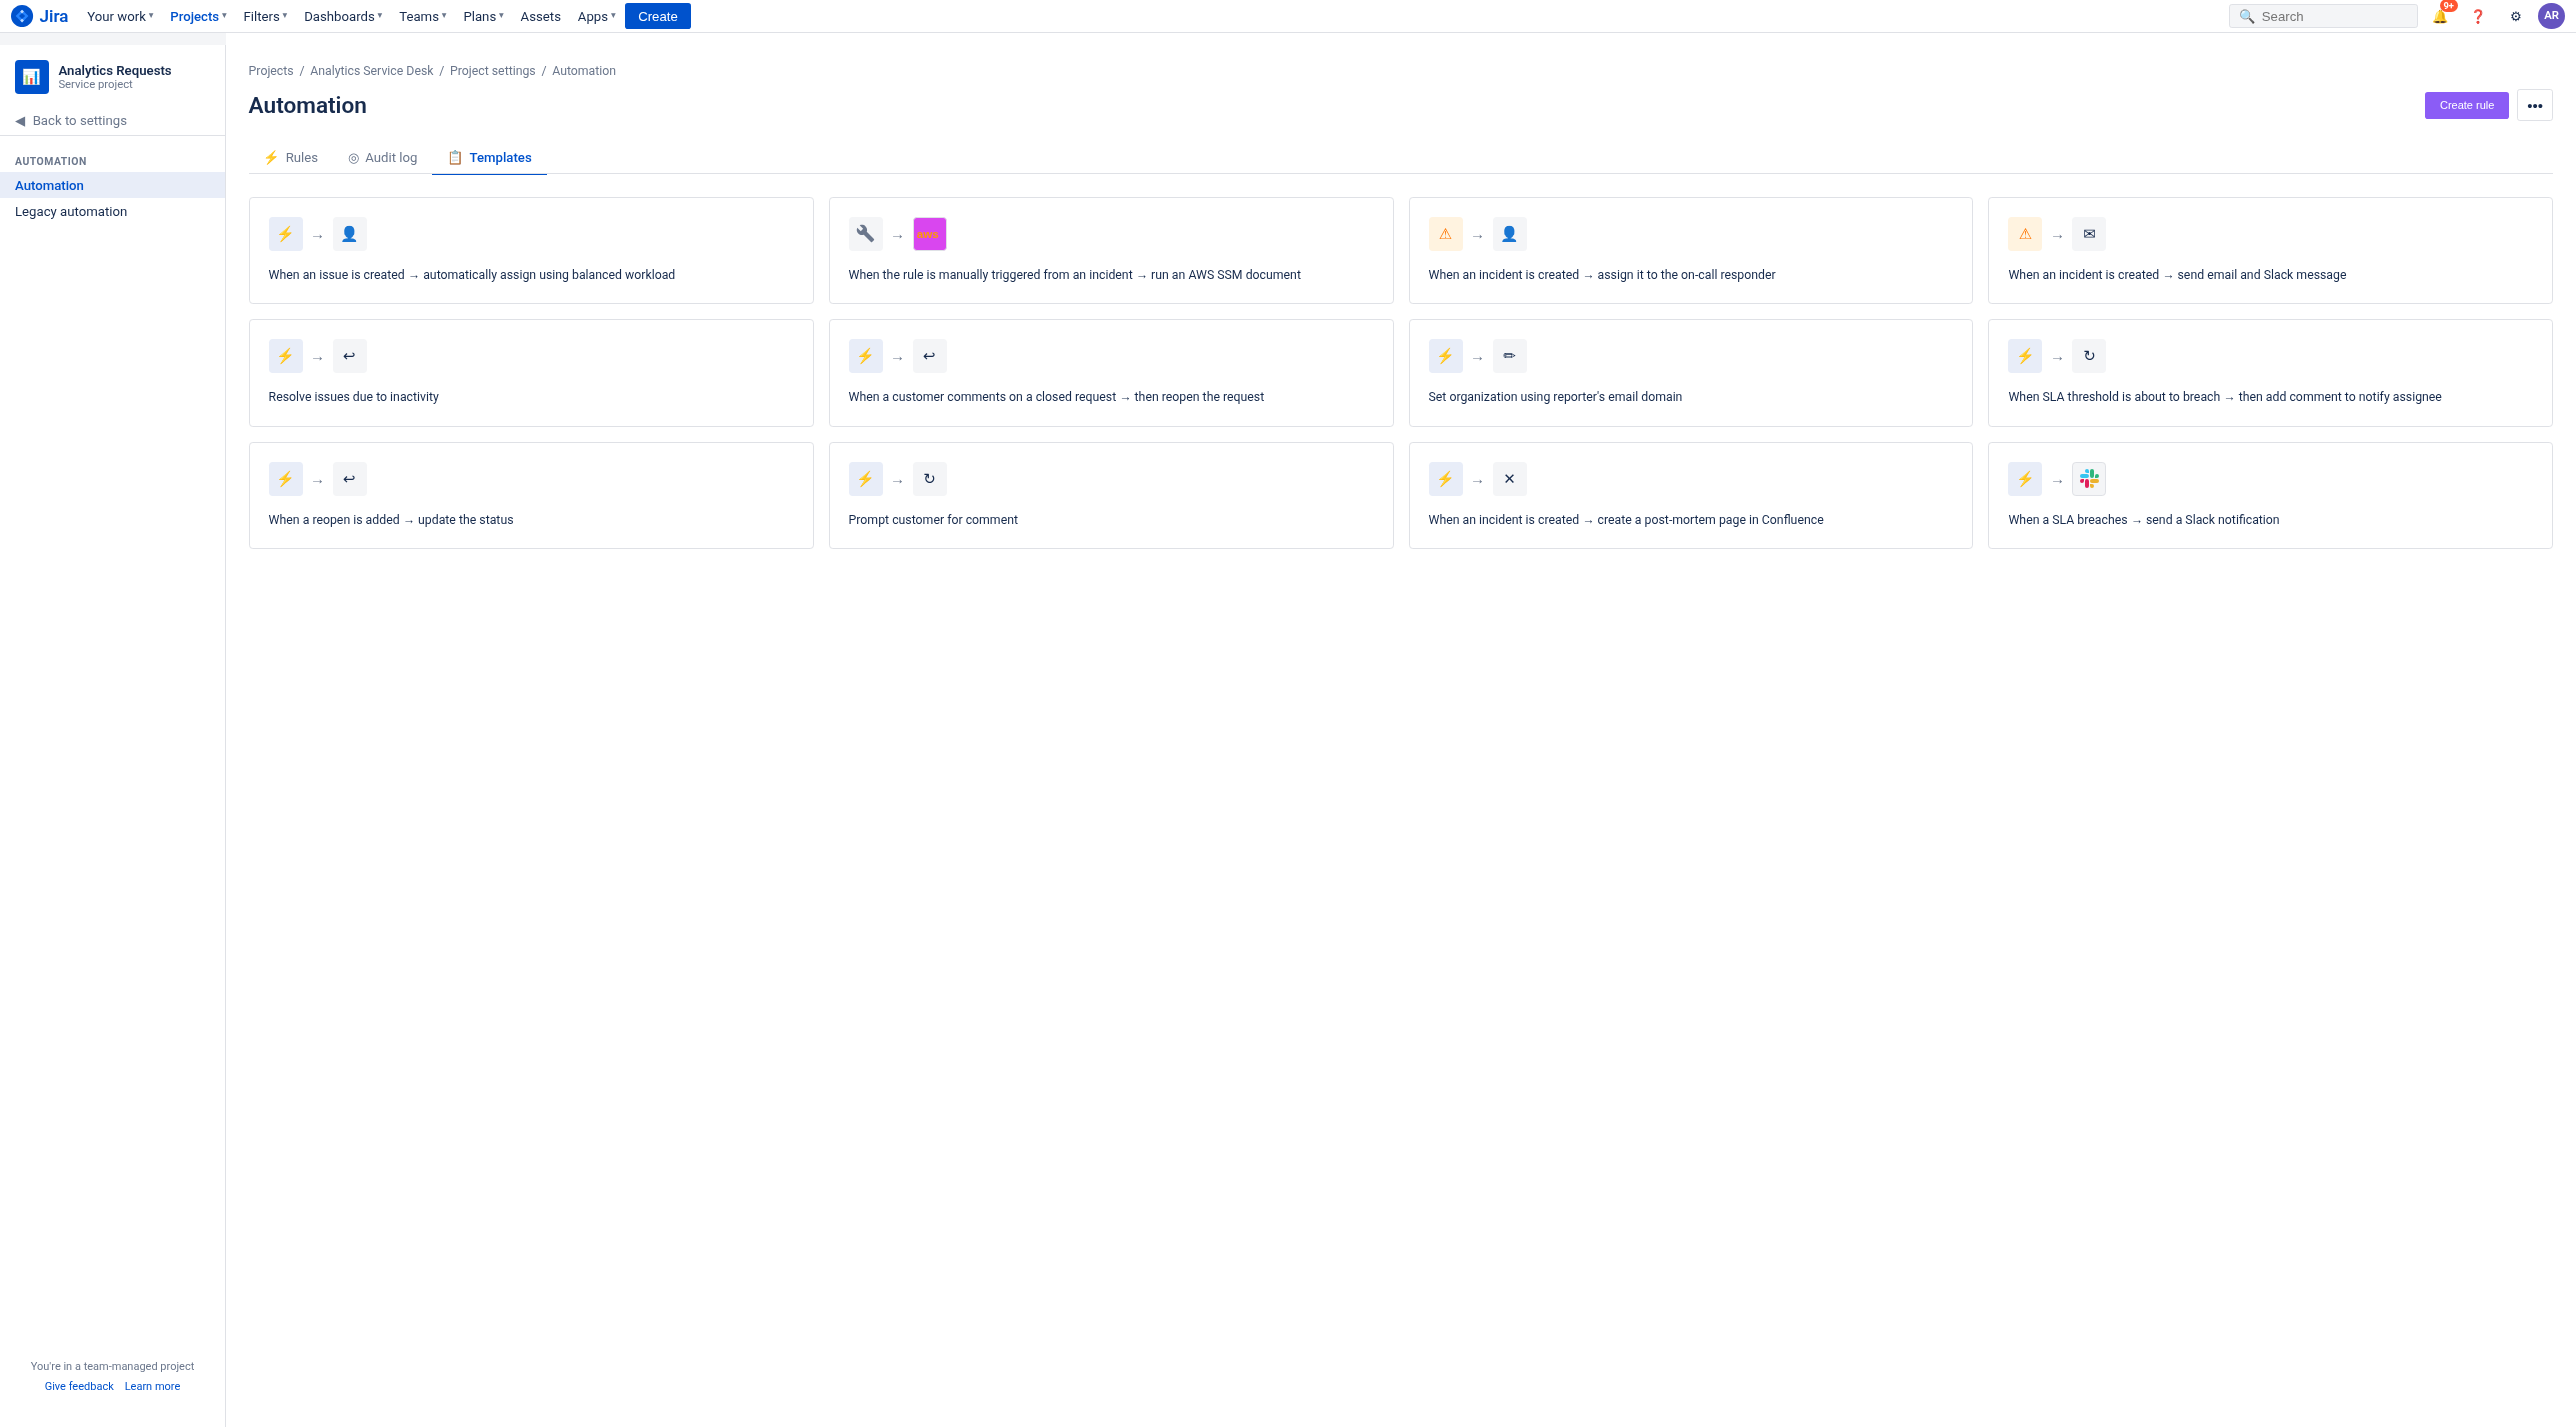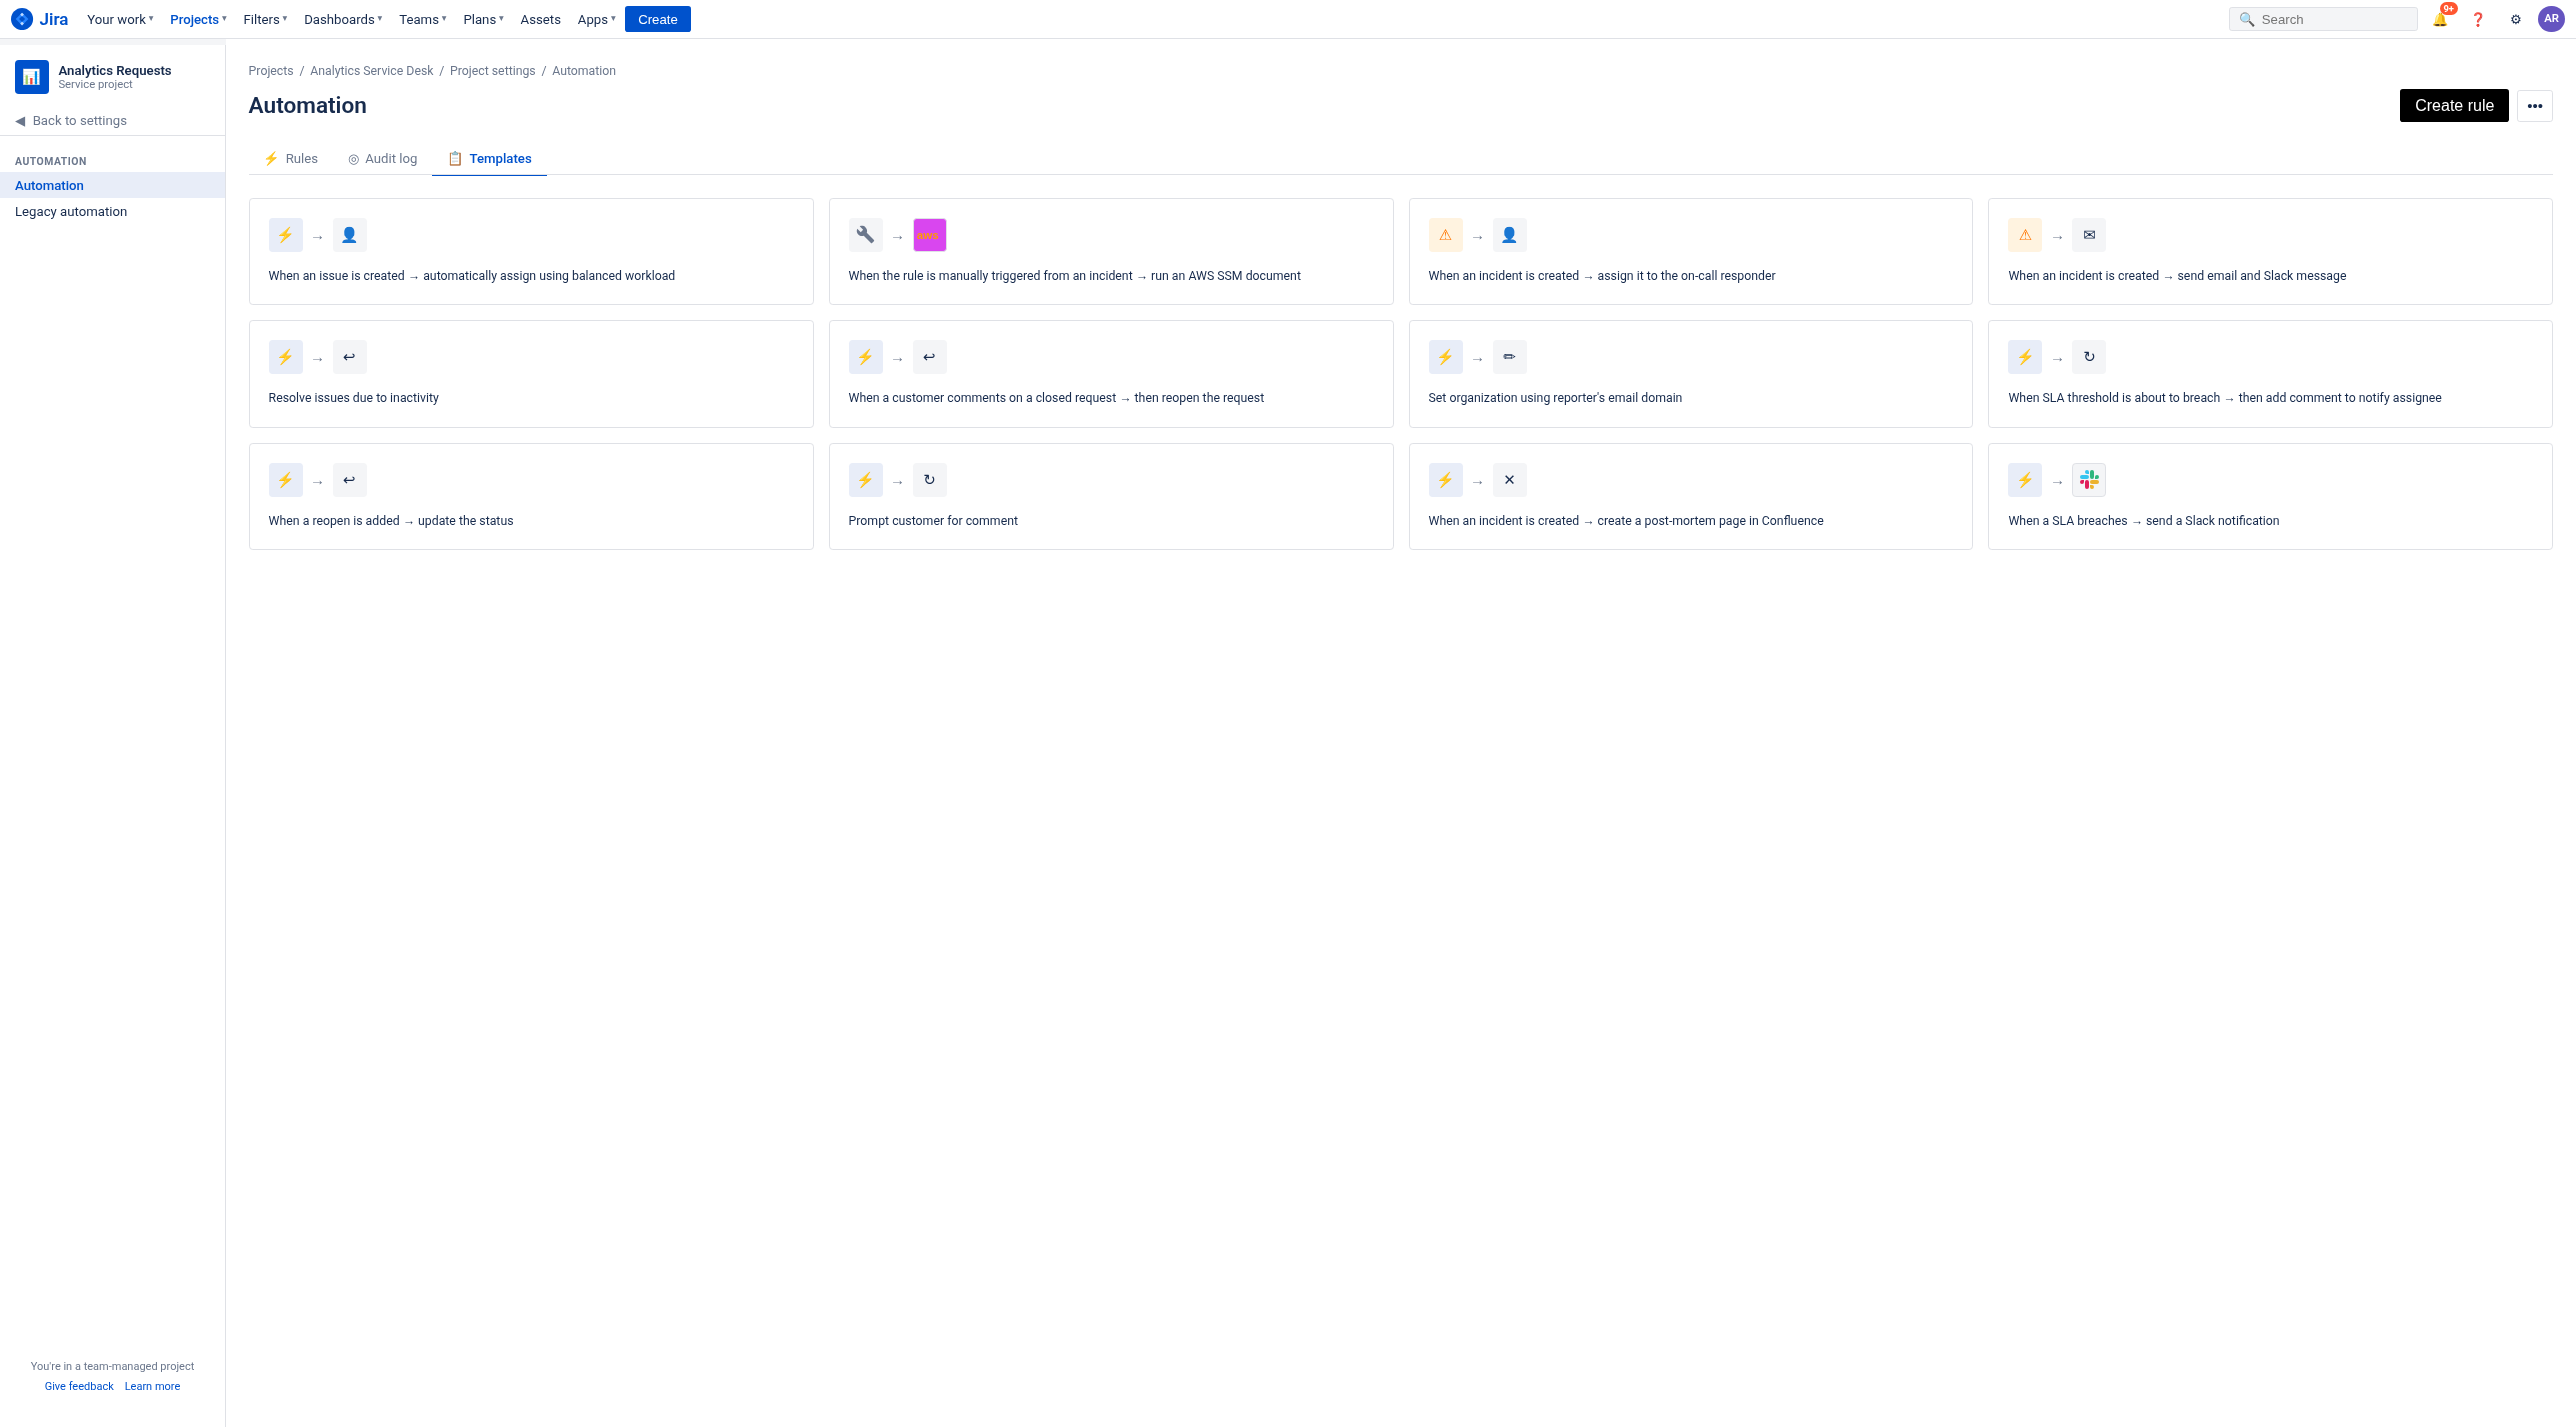--- a/index.html
+++ b/index.html
@@ -1,20 +1,20 @@
 <!DOCTYPE html>
 <html style="font-size:15px"><head>
   <meta charset="utf-8">
   <style>
     * { box-sizing: border-box; margin: 0; padding: 0; }
     body { font-family: -apple-system, BlinkMacSystemFont, 'Segoe UI', Roboto, sans-serif; background: #f4f5f7; color: #172b4d; font-size: 13.2px; }
 
     
     .top-nav {
-      display: flex; align-items: center; background: #fff; height: 39px;
+      display: flex; align-items: center; background: #fff; height: 33px;
       padding: 0 11.3px; border-bottom: 0.9px solid #dfe1e6; position: fixed; top: 0; left: 0; right: 0; z-index: 100;
     }
     .nav-logo { display: flex; align-items: center; gap: 5.7px; margin-right: 11.3px; cursor: pointer; }
     .nav-logo-icon { width: 22.6px; height: 22.6px; }
     .nav-logo-text { font-size: 17px; font-weight: 600; color: #0052cc; }
     .nav-items { display: flex; align-items: center; gap: 1.9px; flex: 1; }
     .nav-item {
       padding: 3.8px 7.5px; border-radius: 2.8px; cursor: pointer; font-size: 13.2px; color: #172b4d;
       display: flex; align-items: flex-start; gap: 2.8px; white-space: nowrap;
     }
@@ -67,22 +67,22 @@
     
     .breadcrumb { display: flex; align-items: center; gap: 5.7px; font-size: 12.3px; color: #6b778c; margin-bottom: 11.3px; }
     .breadcrumb a { color: #6b778c; text-decoration: none; cursor: pointer; }
     .breadcrumb-sep { color: #6b778c; }
 
     
     .page-header { display: flex; align-items: center; justify-content: space-between; margin-bottom: 19px; }
     .page-title { font-size: 22.6px; font-weight: 600; color: #172b4d; }
     .header-actions { display: flex; align-items: center; gap: 7.5px; }
     .create-rule-btn {
-      background: #000000; color: #fff; border: none; border-radius: 2.8px;
-      padding: 7.5px 15px; font-size: 16px; font-weight: 500; cursor: pointer;
+      background: #8b5cf6; color: #fff; border: none; border-radius: 2.8px;
+      padding: 7.5px 15px; font-size: 11px; font-weight: 500; cursor: pointer;
     }
     .more-btn {
       background: #fff; border: 0.9px solid #dfe1e6; border-radius: 2.8px;
       padding: 6.6px 9.4px; cursor: pointer; font-size: 15px; color: #172b4d;
     }
 
     
     .tabs { display: flex; align-items: center; gap: 0; border-bottom: 1.9px solid #dfe1e6; margin-bottom: 22.6px; }
     .tab {
       display: flex; align-items: center; gap: 5.7px; padding: 9.4px 15px;

